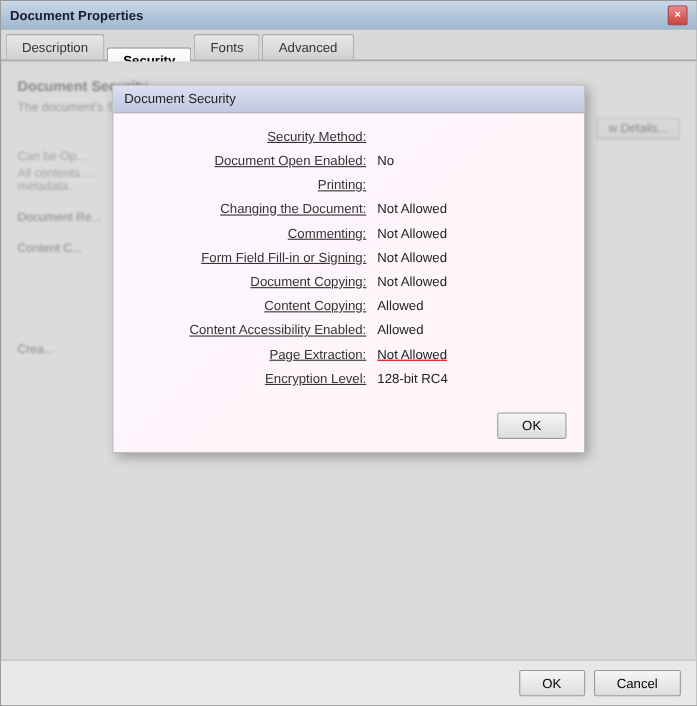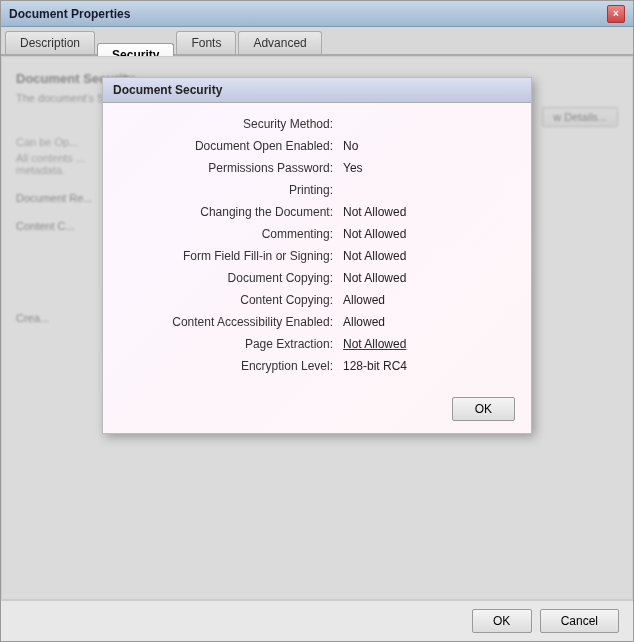--- a/index.html
+++ b/index.html
@@ -177,21 +177,21 @@
       border: 1px solid #bbb;
       box-shadow: 3px 3px 10px rgba(0,0,0,0.3);
       width: 430px;
       padding: 0;
       position: relative;
     }
 
     .modal-title-bar {
       background: linear-gradient(to bottom, #dce0f0, #c0c8e0);
       padding: 5px 10px;
-      font-weight: bold;
+      font-weight: normal;
       font-size: 12px;
       color: #222;
       border-bottom: 1px solid #aaa;
     }
 
     .modal-body {
       padding: 14px 20px 10px 20px;
     }
 
     .modal-row {
@@ -200,20 +200,21 @@
       font-size: 12px;
       align-items: baseline;
     }
 
     .modal-label {
       text-align: right;
       width: 220px;
       padding-right: 10px;
       color: #333;
       flex-shrink: 0;
+      text-decoration: underline;
     }
 
     .modal-value {
       color: #222;
       flex: 1;
     }
 
     .modal-value.underline {
       text-decoration: underline;
       text-decoration-color: #cc0000;
@@ -285,24 +286,20 @@
 
           <div class="modal-row">
             <span class="modal-label">Security Method:</span>
           </div>
 
           <div class="modal-row">
             <span class="modal-label">Document Open Enabled:</span>
             <span class="modal-value">No</span>
           </div>
 
-          <div class="modal-row">
-            <span class="modal-label">Permissions Password:</span>
-            <span class="modal-value">Yes</span>
-          </div>
 
           <div class="modal-row">
             <span class="modal-label">Printing:</span>
           </div>
 
           <div class="modal-row">
             <span class="modal-label">Changing the Document:</span>
             <span class="modal-value">Not Allowed</span>
           </div>
 

